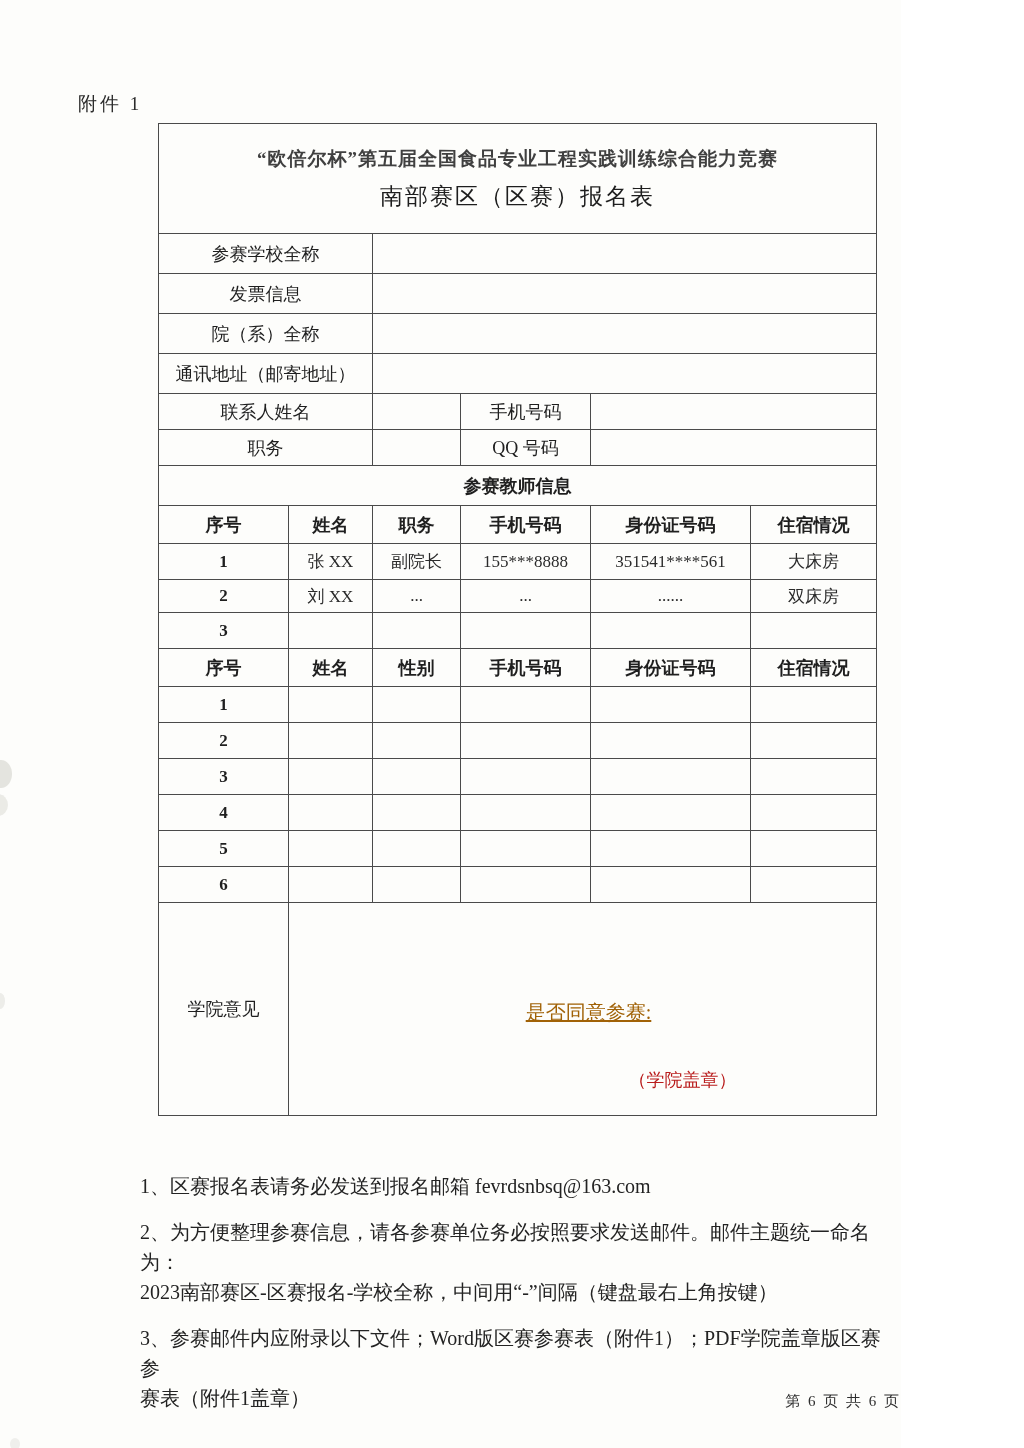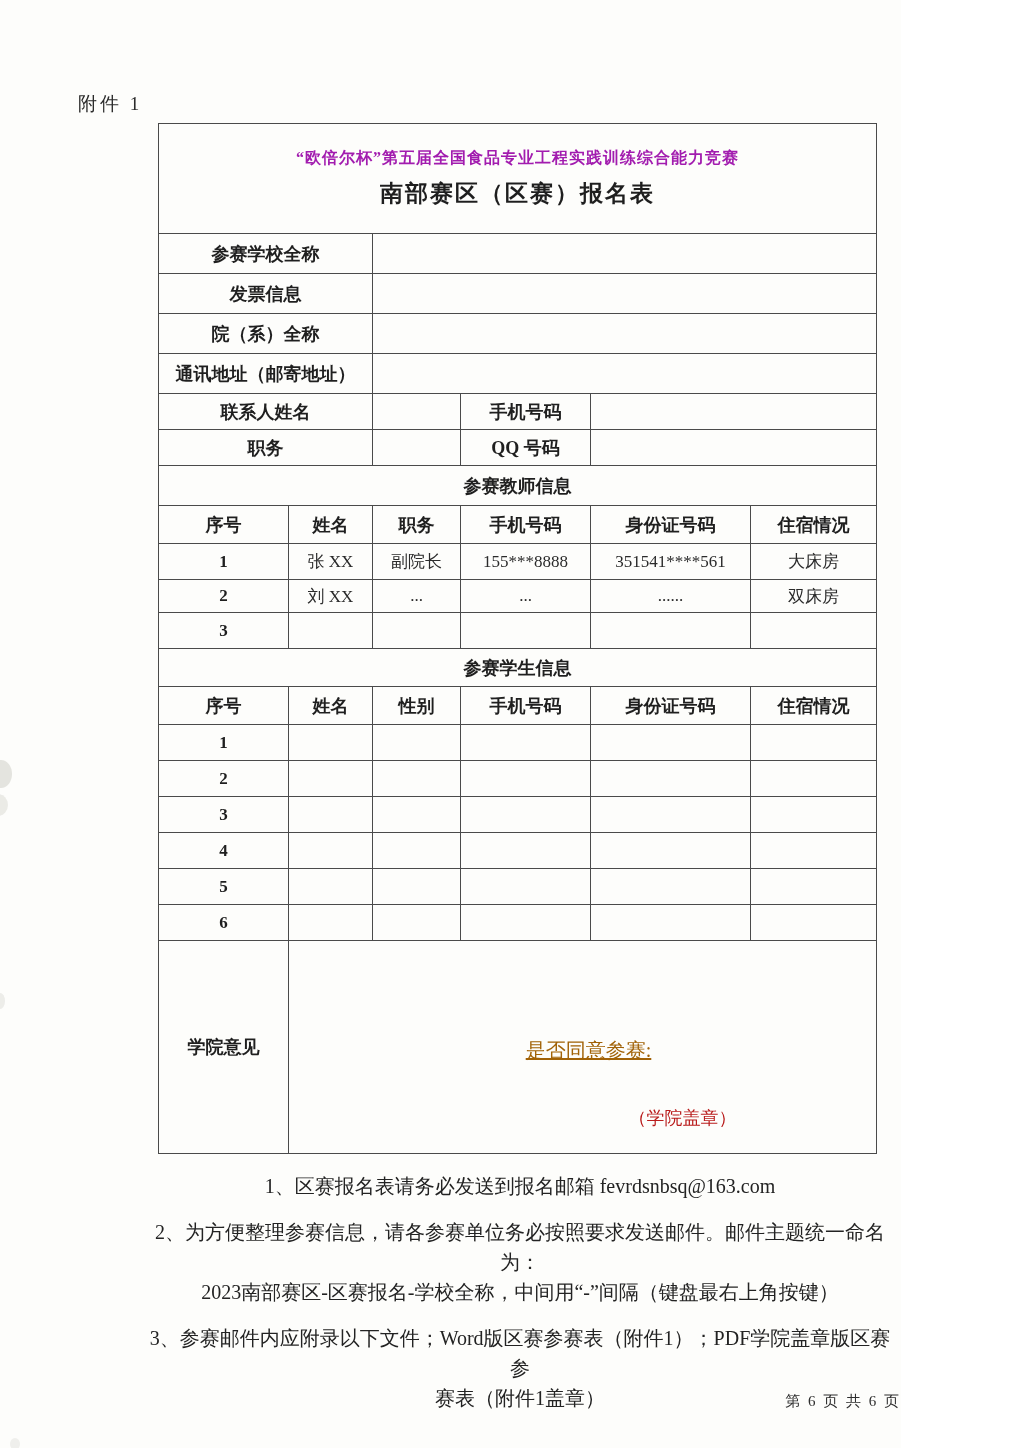--- a/index.html
+++ b/index.html
@@ -37,34 +37,34 @@
   }
   table.form td {
     border: 1.5px solid #4a4a4a;
     padding: 0;
     vertical-align: middle;
     text-align: center;
     overflow: hidden;
   }
   .title-cell { padding-top: 6px; }
   .t1 {
-    font-size: 16px;
+    font-size: 19px;
     font-weight: bold;
     letter-spacing: 1px;
-    color: #a21caf;
+    color: #404040;
   }
   .t2 {
     font-size: 23px;
-    font-weight: bold;
+    font-weight: normal;
     letter-spacing: 2px;
     margin-top: 9px;
     color: #1e1e1e;
   }
   .lbl {
-    font-weight: bold;
+    font-weight: normal;
     font-size: 18px;
     color: #1f1f1f;
   }
   .sec {
     font-weight: bold;
     font-size: 18px;
     color: #1f1f1f;
   }
   .hdr {
     font-weight: bold;
@@ -107,21 +107,21 @@
   .notes {
     position: absolute;
     left: 140px;
     top: 1171px;
     width: 760px;
     font-size: 20px;
     line-height: 30px;
     color: #232323;
   }
   .notes p { margin: 0 0 16px 0; }
-  .note-line { display: block; text-align: center; }
+  .note-line { display: block; }
   
   .footer {
     position: absolute;
     left: 0;
     top: 1392px;
     width: 100%;
     text-align: right;
     font-size: 15px;
     letter-spacing: 2px;
     color: #2e2e2e;
@@ -222,23 +222,20 @@
     </tr>
     <tr class="h36">
       <td class="num">3</td>
       <td class="data"></td>
       <td class="data"></td>
       <td class="data"></td>
       <td class="data"></td>
       <td class="data"></td>
     </tr>
 
-    <tr class="h38">
-      <td colspan="6" class="sec">参赛学生信息</td>
-    </tr>
     <tr class="h38">
       <td class="hdr">序号</td>
       <td class="hdr">姓名</td>
       <td class="hdr">性别</td>
       <td class="hdr">手机号码</td>
       <td class="hdr">身份证号码</td>
       <td class="hdr">住宿情况</td>
     </tr>
     <tr class="h36">
       <td class="num">1</td>

